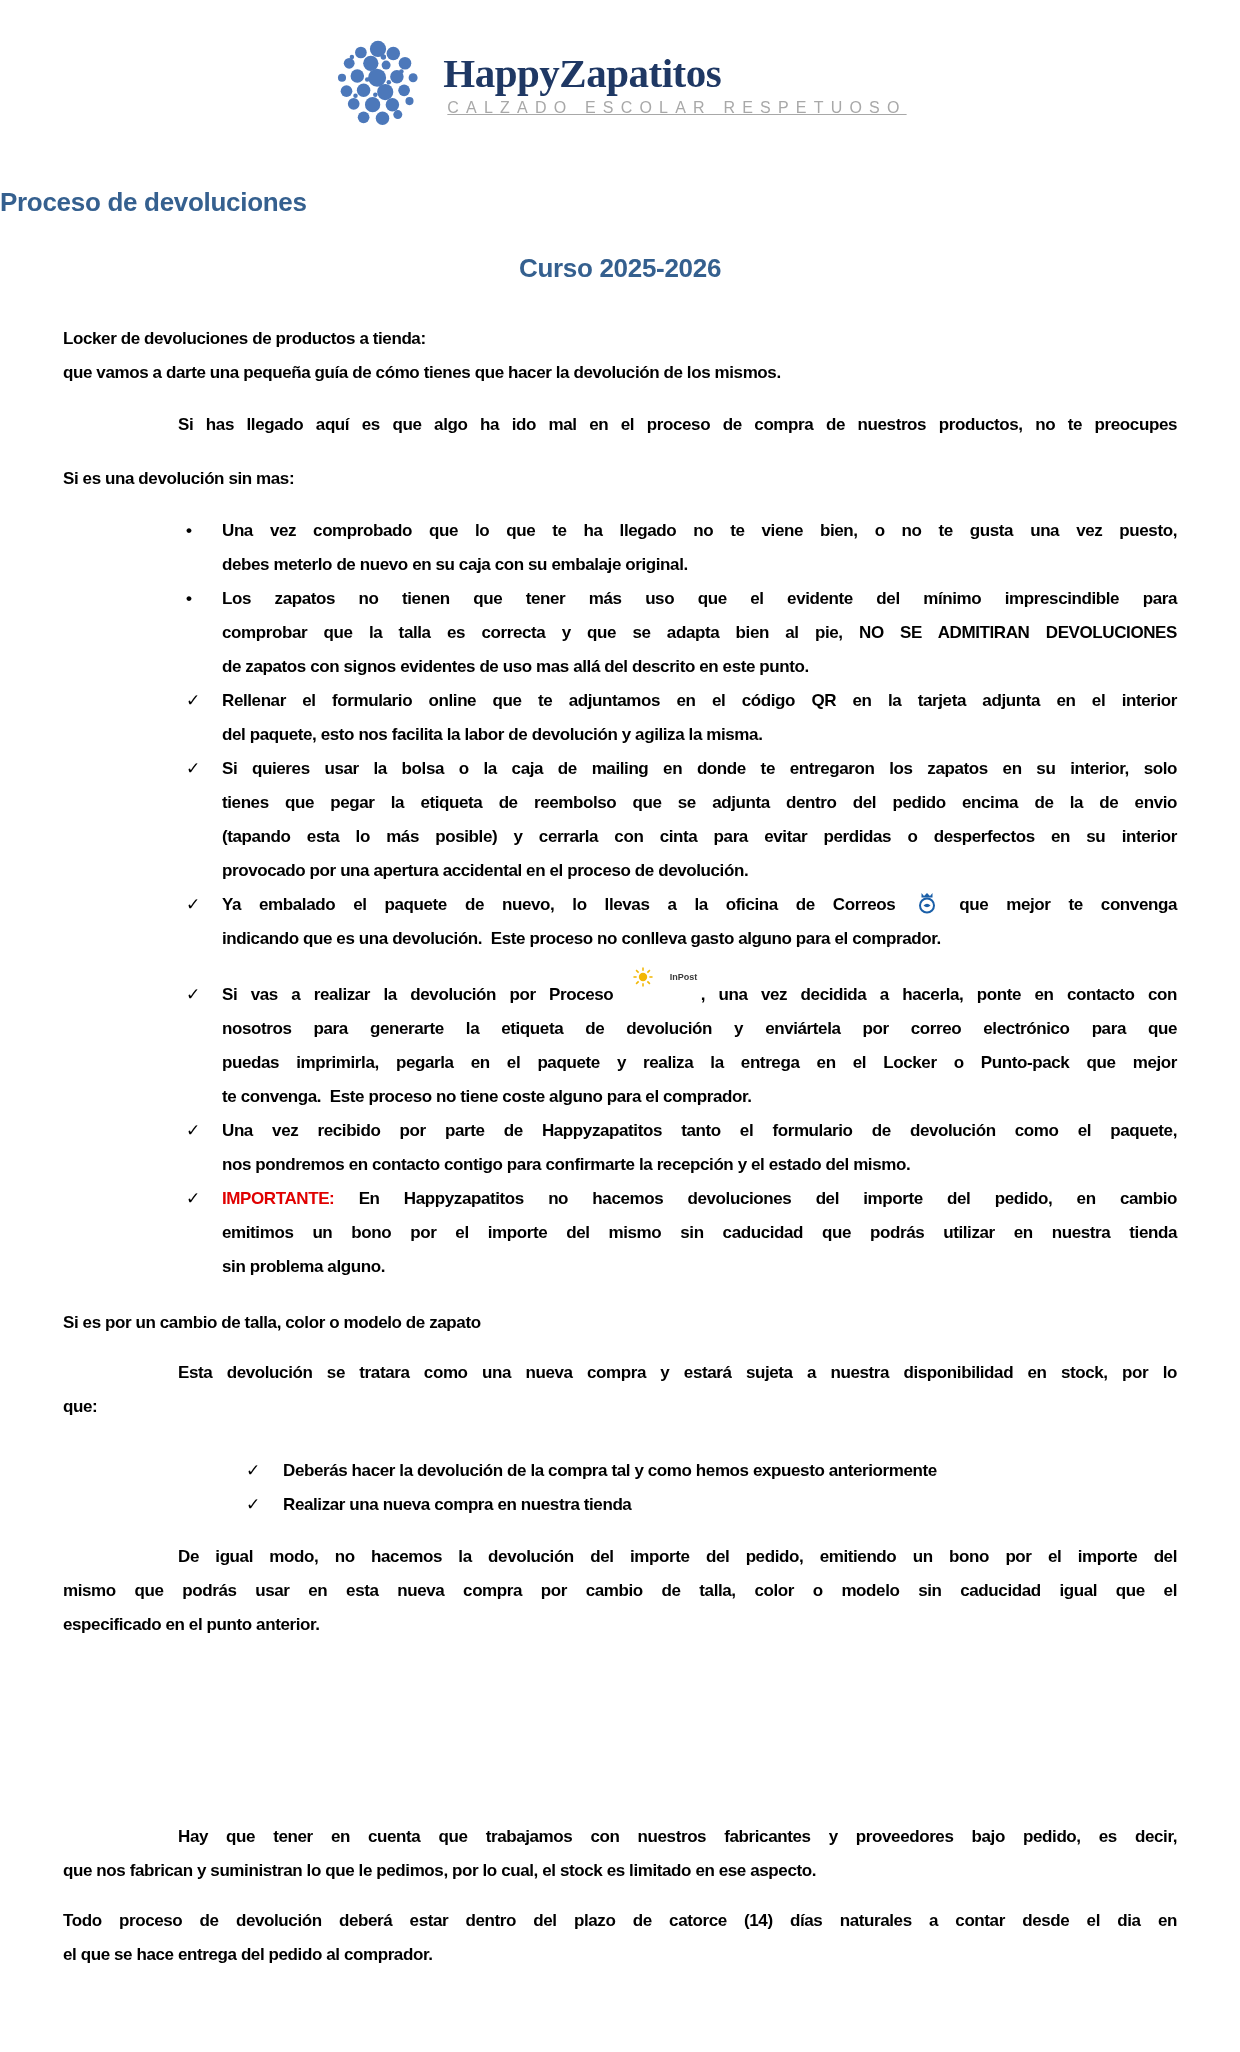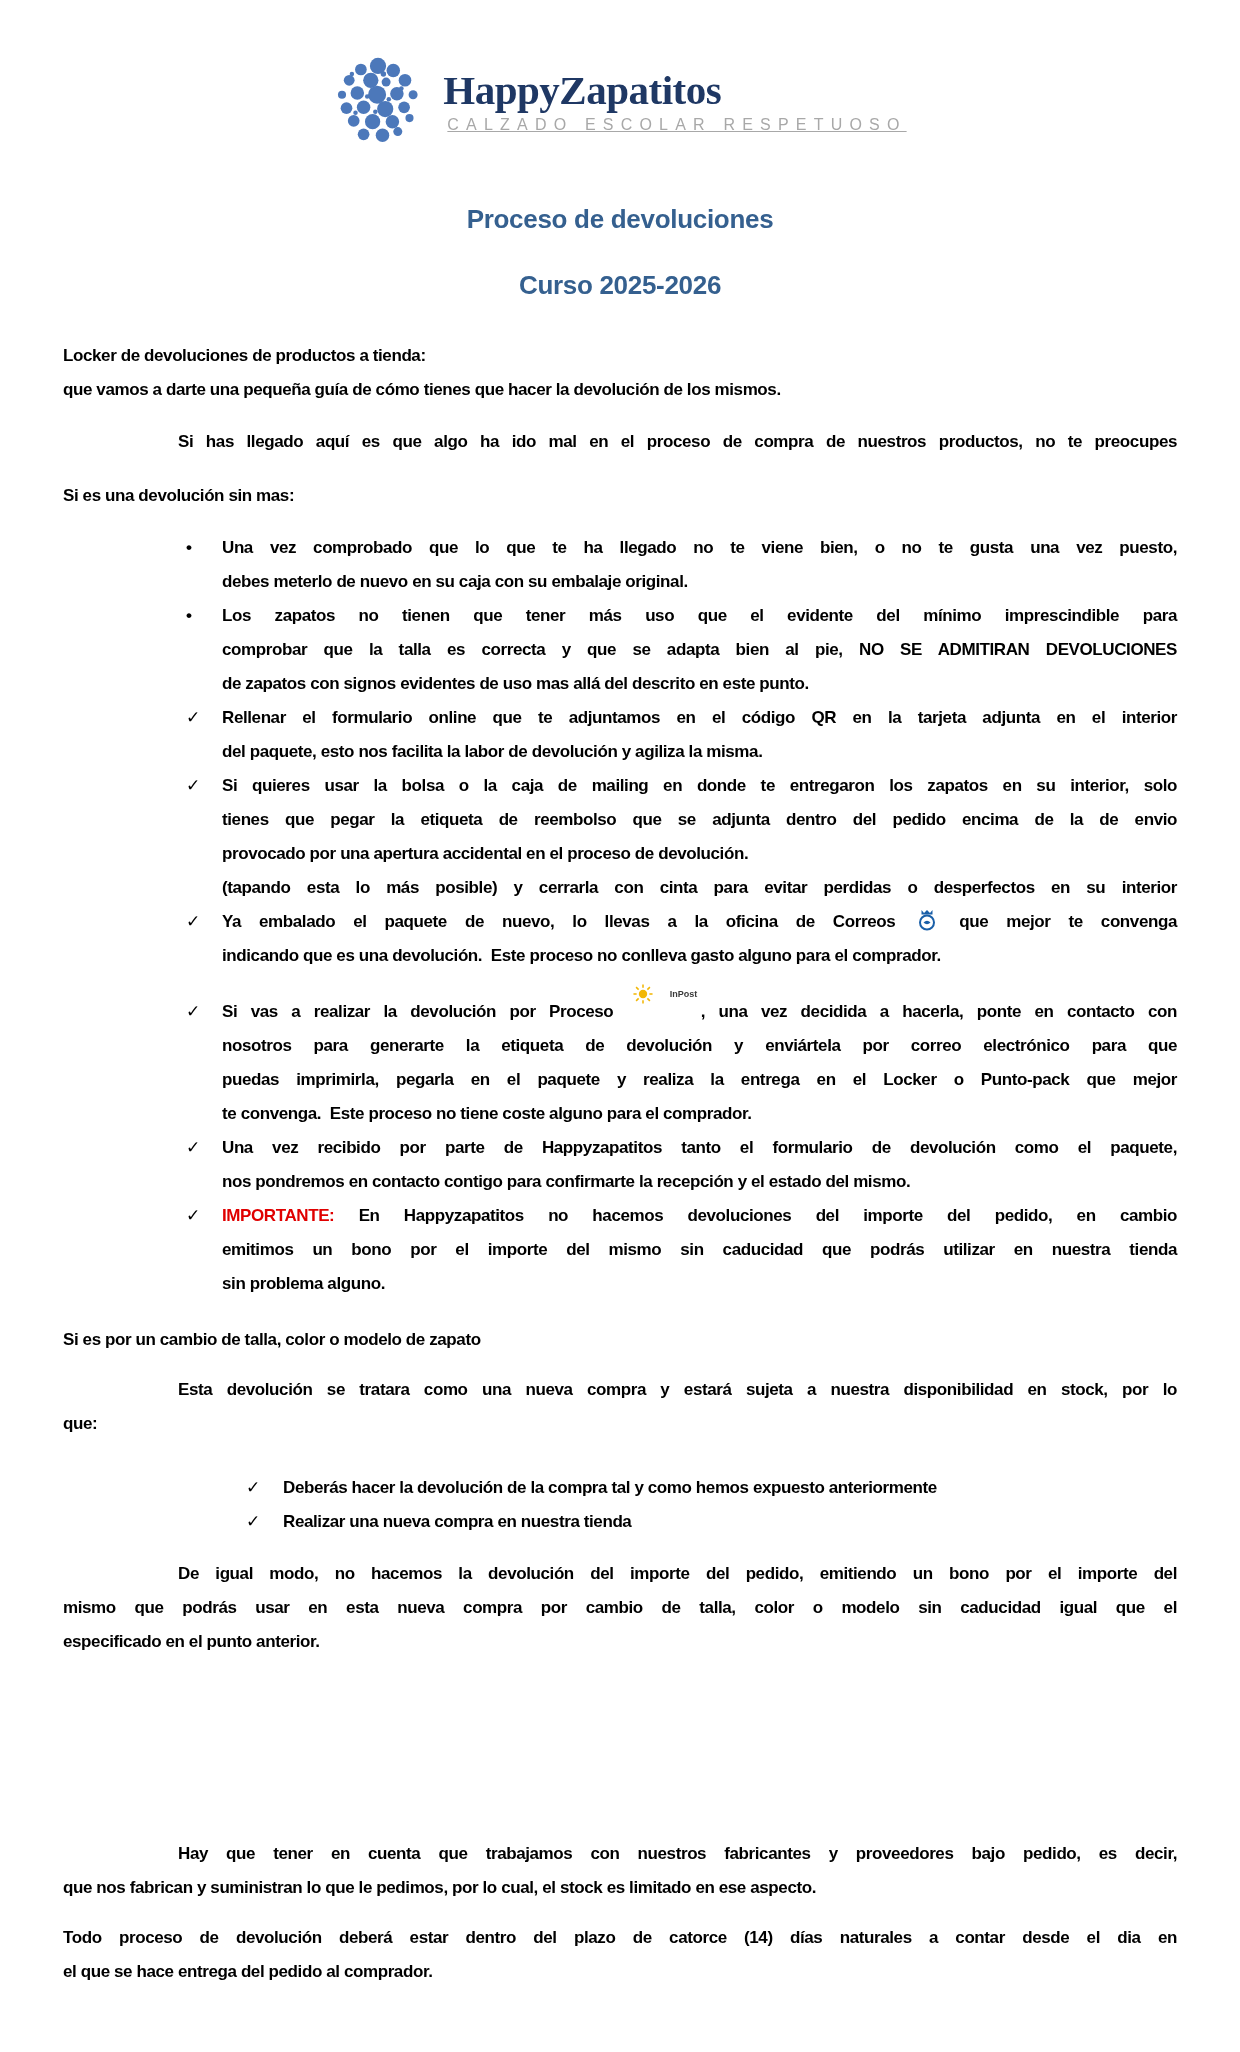--- a/index.html
+++ b/index.html
@@ -9,37 +9,37 @@
     margin:0 auto;
     background:#ffffff;
     overflow:hidden;
     font-family:"Liberation Sans", sans-serif;
     font-weight:bold;
     color:#000;
   }
   
   .logo-row{
     display:flex;justify-content:center;align-items:center;
-    padding-top:55px;height:92px;
+    padding-top:38px;height:92px;
   }
   .logo-bubbles{width:90px;height:90px;flex:0 0 auto;}
   .logo-textblock{margin-left:20px;}
   .brand{
     font-family:"Liberation Serif", serif;
     font-weight:700;font-size:41px;line-height:44px;
     color:#1f3864;letter-spacing:-0.5px;
   }
   .tagline{
     margin-top:4px;margin-left:4px;
     font-size:16px;font-weight:400;
     color:#a8a8a8;letter-spacing:0.45em;text-decoration:underline;
   }
   
   .title-main{
-    margin-top:56px;text-align:center;
+    margin-top:56px;
     color:#35608f;font-size:26px;line-height:32px;letter-spacing:-0.3px;
   }
   .title-course{
     margin-top:34px;text-align:center;
     color:#35608f;font-size:26px;line-height:32px;letter-spacing:-0.3px;
   }
   
   .doc-body{margin:38px 63px 0 63px;font-size:17px;}
   .line{
     display:block;
@@ -155,22 +155,22 @@
         <div class="line">Rellenar el formulario online que te adjuntamos en el código QR en la tarjeta adjunta en el interior</div>
         <div class="line last">del paquete, esto nos facilita la labor de devolución y agiliza la misma.</div>
       </div>
     </div>
 
     <div class="li">
       <span class="marker check">✓</span>
       <div class="li-text">
         <div class="line">Si quieres usar la bolsa o la caja de mailing en donde te entregaron los zapatos en su interior, solo</div>
         <div class="line">tienes que pegar la etiqueta de reembolso que se adjunta dentro del pedido encima de la de envio</div>
+        <div class="line">(tapando esta lo más posible) y cerrarla con cinta para evitar perdidas o desperfectos en su interior</div>
         <div class="line last">provocado por una apertura accidental en el proceso de devolución.</div>
-        <div class="line">(tapando esta lo más posible) y cerrarla con cinta para evitar perdidas o desperfectos en su interior</div>
       </div>
     </div>
 
     <div class="li">
       <span class="marker check">✓</span>
       <div class="li-text">
         <div class="line"><span>Ya embalado el paquete de nuevo, lo llevas a la oficina de Correos </span><span class="inline-ico correos-wrap"><svg width="24" height="24" viewBox="0 0 24 24">
                 <path d="M6.5 2 L9 5 L12 2 L15 5 L17.5 2 L17.5 6.5 L6.5 6.5 Z" fill="#1a5fa8"></path>
                 <circle cx="12" cy="14.5" r="7" fill="none" stroke="#1a5fa8" stroke-width="2"></circle>
                 <path d="M8.5 14.5 q3.5 -3.5 7 0 q-3.5 3.5 -7 0 Z" fill="#1a5fa8"></path>

